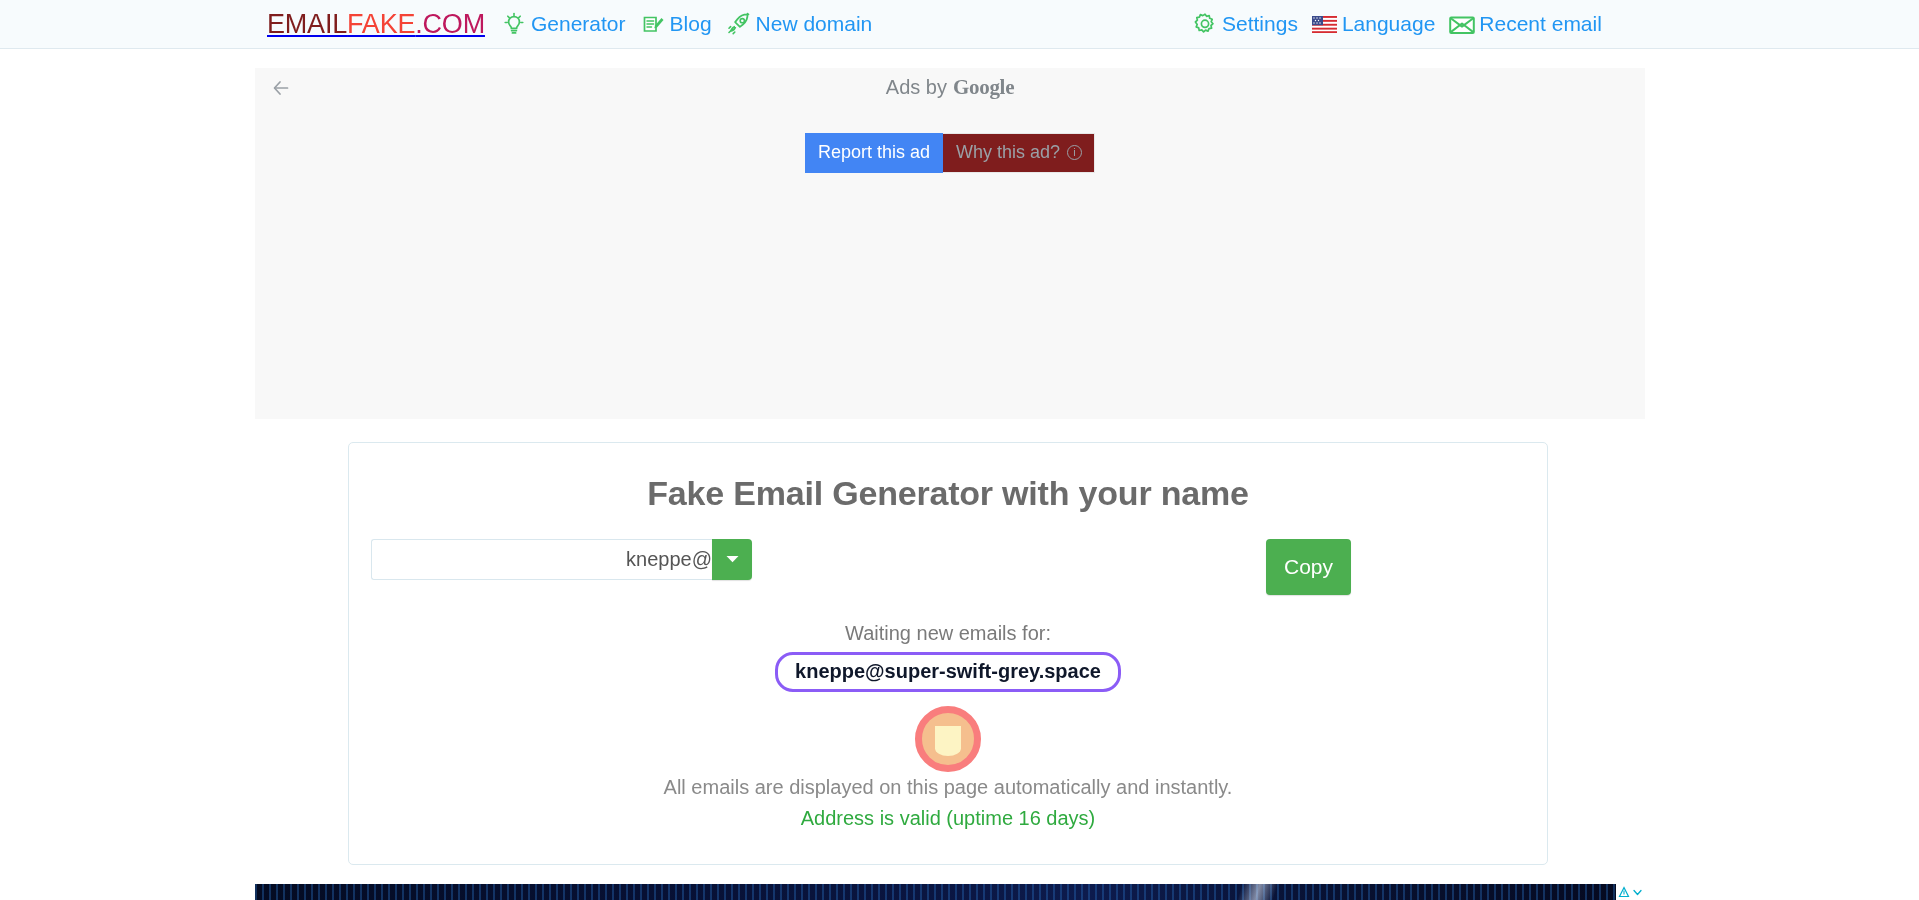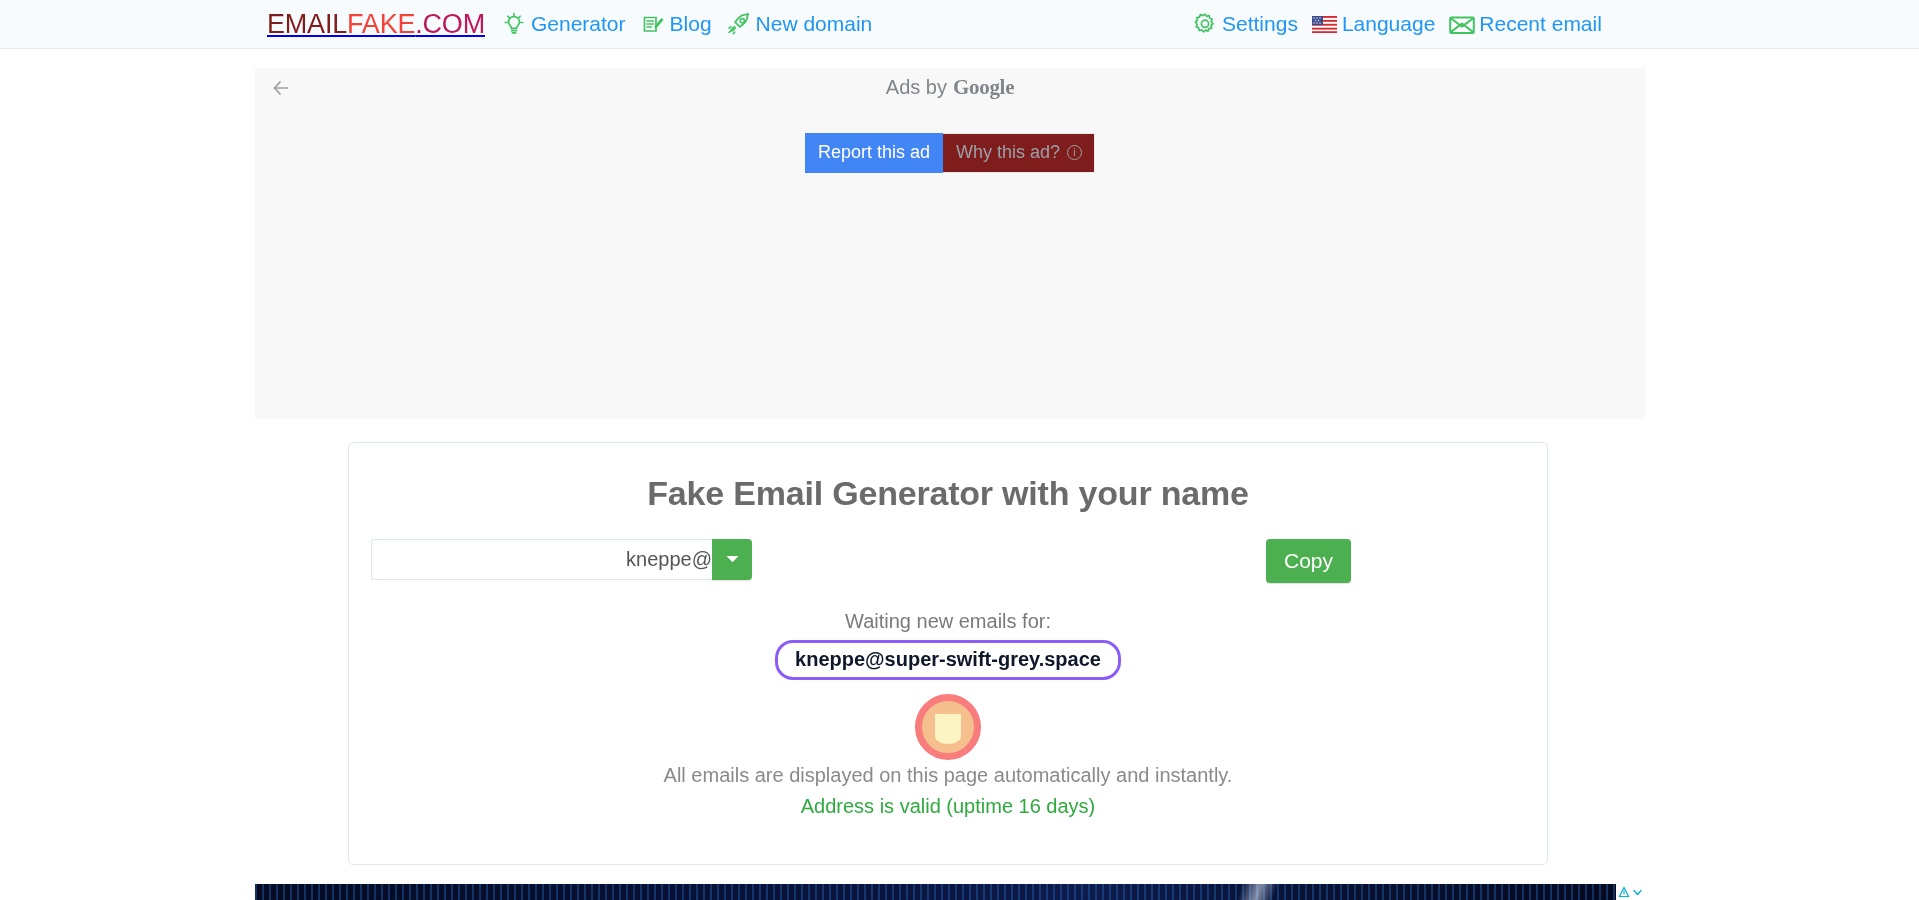--- a/index.html
+++ b/index.html
@@ -198,21 +198,21 @@
   }
   #copy-btn {
     margin-left: 103px;
     background: #4caf50;
     color: #ffffff;
     border: none;
     border-radius: 4px;
     font-size: 21px;
     font-family: "Liberation Sans", sans-serif;
     padding: 0 18px;
-    height: 44px;
+    height: 56px;
     cursor: pointer;
     box-shadow: 0 1px 1px rgba(0,0,0,0.12);
   }
 
   #waiting-label {
     margin-top: 27px;
     text-align: center;
     font-size: 20px;
     color: #7a7a7a;
   }

